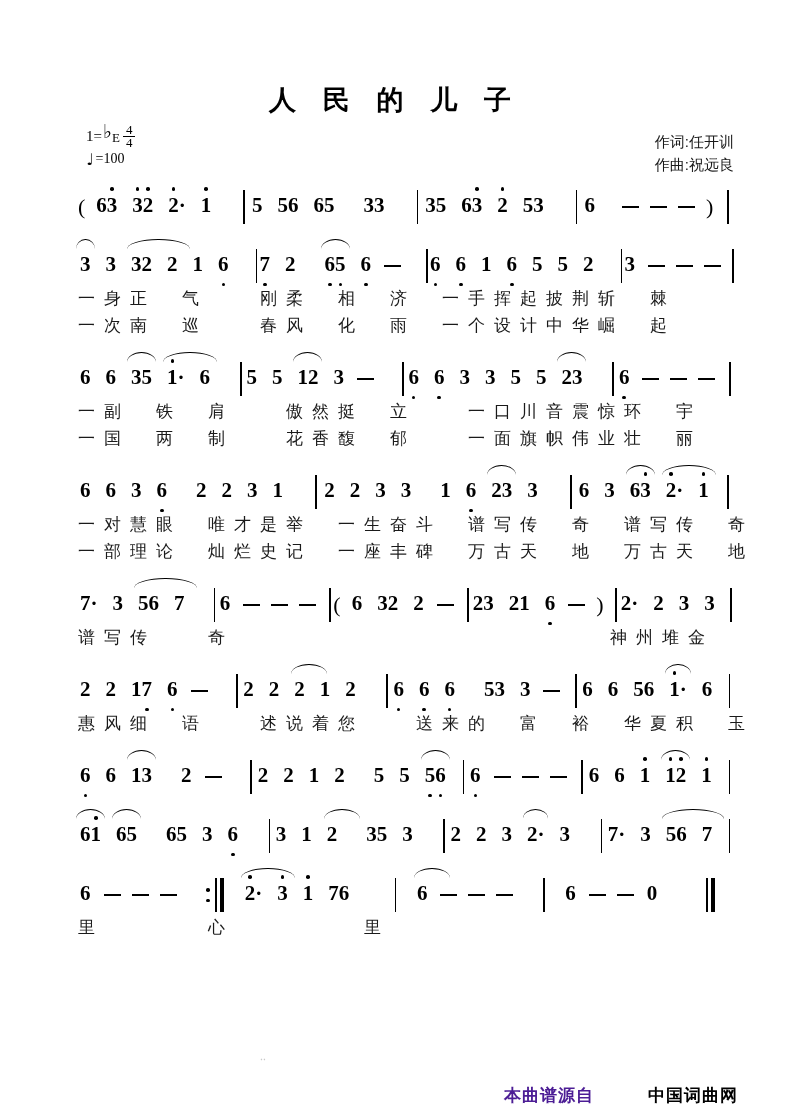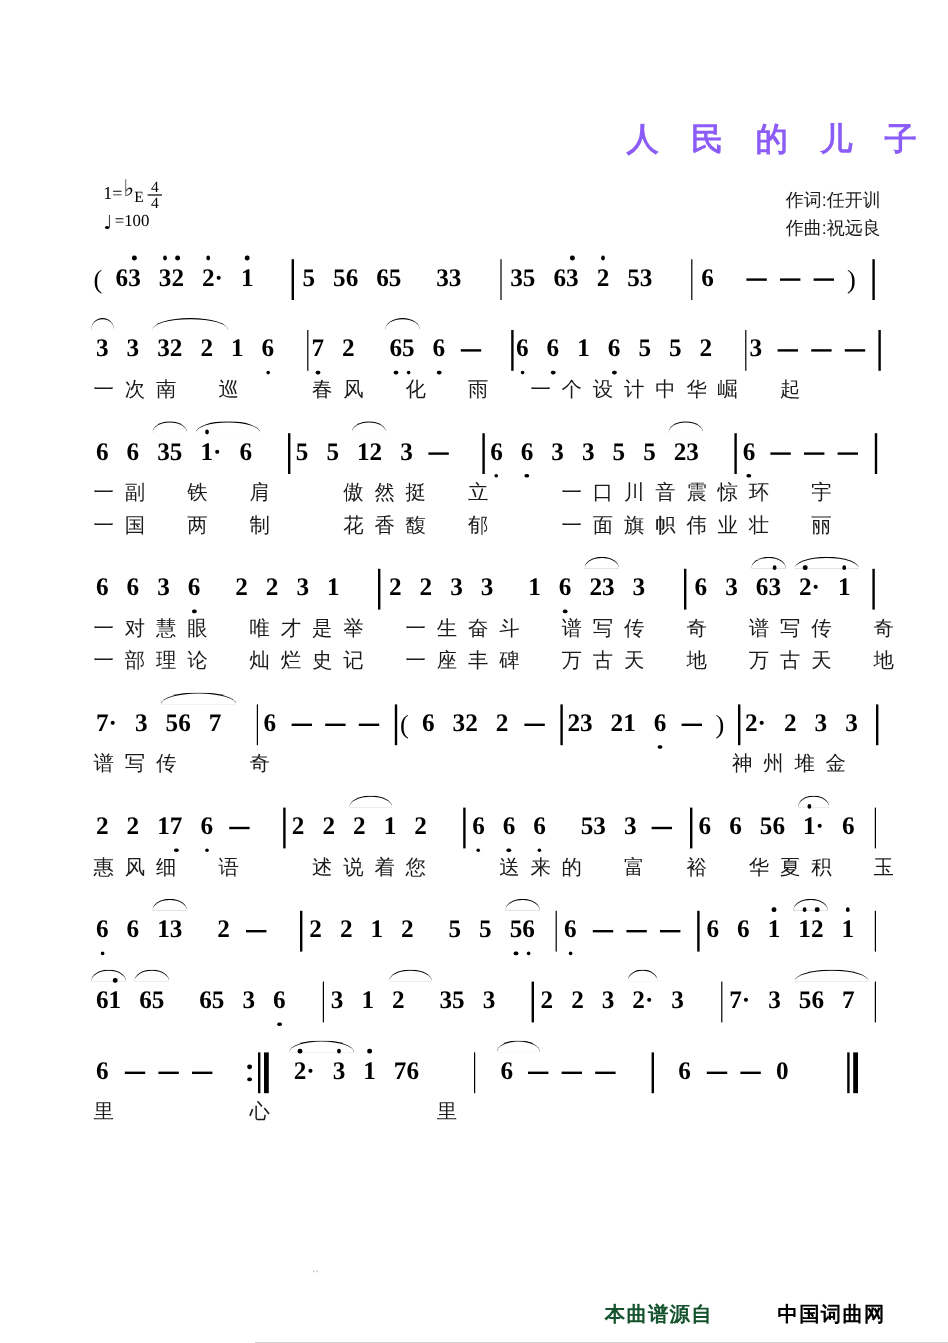--- a/index.html
+++ b/index.html
@@ -1,20 +1,20 @@
 <!DOCTYPE html>
 <html><head>
 <meta charset="utf-8">
 <style>
   html,body{margin:0;padding:0;background:#888;}
   .page{width:790px;height:1119px;background:#ffffff;position:relative;overflow:hidden;
         font-family:"Liberation Sans",sans-serif;color:#111;}
   
-  .title{margin:16px;padding-top:82px;text-align:right;font-family:"Liberation Serif",serif;
-         font-size:27px;font-weight:700;letter-spacing:10px;color:#8b5cf6;}
+  .title{margin:0;padding-top:82px;text-align:center;font-family:"Liberation Serif",serif;
+         font-size:27px;font-weight:700;letter-spacing:10px;color:#000000;}
   .header-row{position:relative;height:60px;margin:6px 56px 0 86px;}
   .keyblock{position:absolute;left:0;top:0;font-family:"Liberation Serif",serif;font-size:15px;color:#000;}
   .keyline{display:flex;align-items:center;height:24px;}
   .flat{font-size:19px;position:relative;top:-5px;margin-left:1px;}
   .tonic{font-size:13px;position:relative;top:2px;}
   .meter{display:inline-flex;flex-direction:column;align-items:center;font-size:13px;line-height:12px;margin-left:3px;}
   .meter .num{padding:0 3px;}
   .meter .num.topn{border-bottom:1px solid #000;}
   .tempoline{display:flex;align-items:center;height:22px;font-size:14px;}
   .tempoline .noteglyph{font-family:"DejaVu Sans",sans-serif;font-size:16px;margin-right:2px;}
@@ -41,21 +41,21 @@
   .mbar{display:flex;align-items:center;flex:none;margin-left:auto;margin-right:auto;}
   .vline{width:2px;height:34px;background:#000;margin-left:3px;}
   .vline.thick{width:4.5px;}
   .rdots{display:flex;flex-direction:column;justify-content:center;gap:7px;margin-right:2px;}
   .rdots i{width:3.5px;height:3.5px;border-radius:50%;background:#000;}
   .lyrics-row{position:relative;height:27px;font-size:17px;letter-spacing:9px;color:#1a1a1a;
               white-space:nowrap;font-family:"Liberation Sans",sans-serif;}
   .lright{position:absolute;right:20px;top:0;letter-spacing:9px;}
   
   .footer{position:absolute;right:52px;bottom:12px;font-size:17px;font-weight:700;letter-spacing:1px;}
-  .footer .src{color:#14532d;margin-right:14px;text-align:right;}
+  .footer .src{color:#4c1d95;margin-right:14px;text-align:right;}
   .footer .site{color:#000000;margin-left:40px;}
   .watermark{position:absolute;left:260px;top:1048px;color:#c9c9c9;font-size:11px;letter-spacing:2px;}
 </style>
 </head>
 <body>
 
 <div class="page">
 
   <h1 class="title">人 民 的 儿 子</h1>
 
@@ -203,20 +203,21 @@
             </span></span>
           <span class="bar"></span>
           <span class="note"><span class="nch">
               <span class="ch">3</span>
             </span></span>
           <span class="dash"></span>
           <span class="dash"></span>
           <span class="dash"></span>
           <span class="bar"></span>
         </div>
+        <div class="lyrics-row"><span class="ltext">一身正　气　　刚柔　相　济　一手挥起披荆斩　棘</span></div>
         <div class="lyrics-row"><span class="ltext">一次南　巡　　春风　化　雨　一个设计中华崛　起</span></div>
       </div>
       <div class="score-line">
         <div class="notes-row">
           <span class="note"><span class="nch u1">
               <span class="ch">6</span>
             </span></span>
           <span class="note"><span class="nch u1">
               <span class="ch">6</span>
             </span></span>

